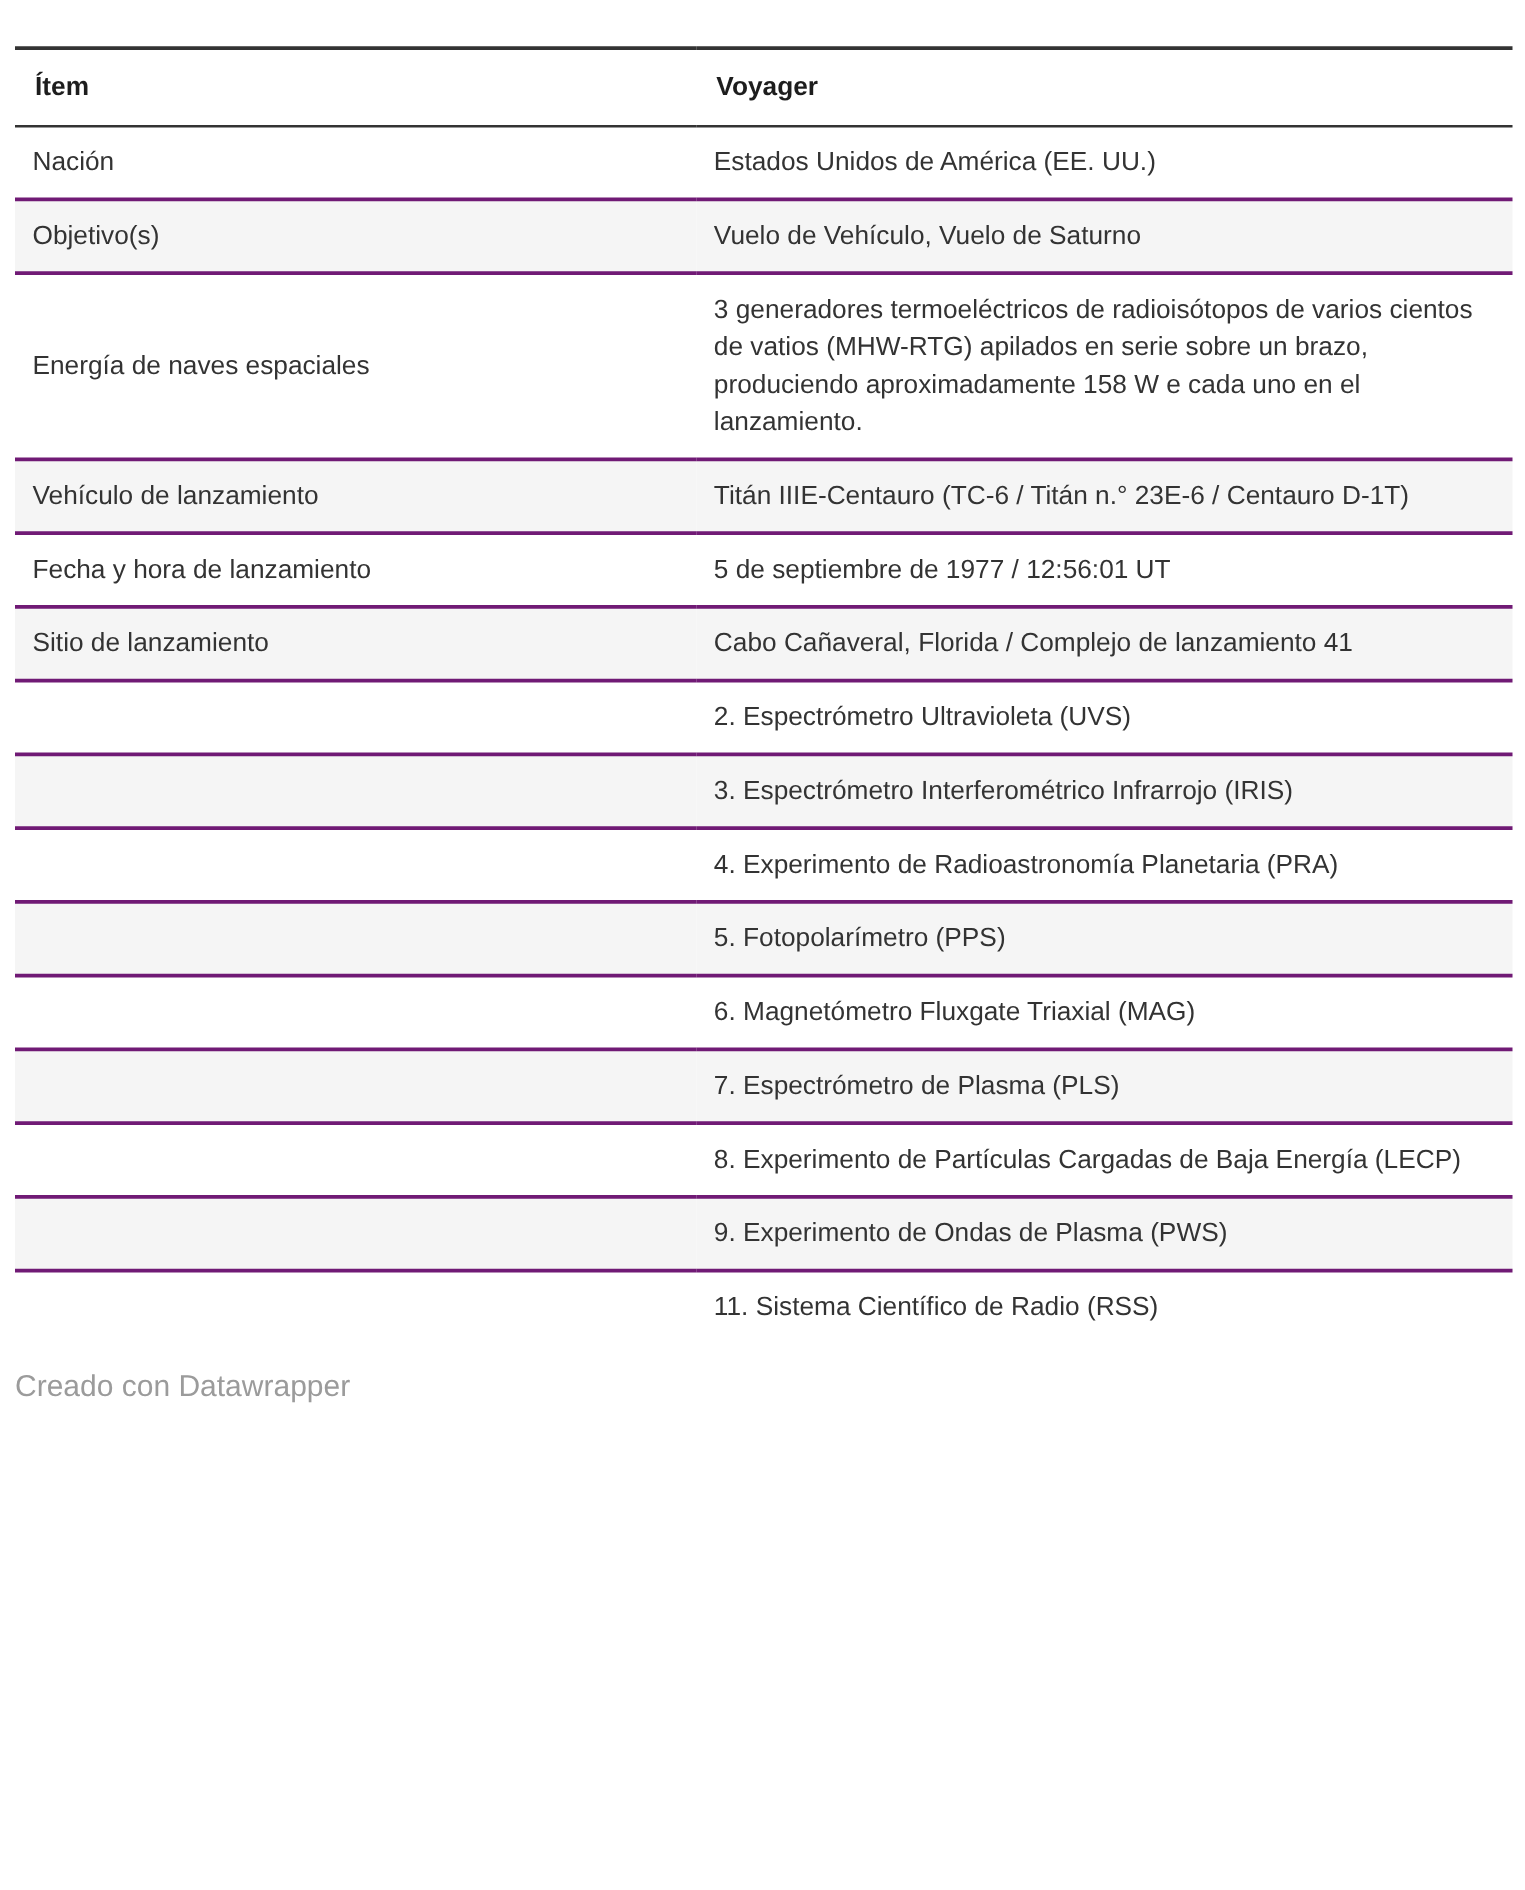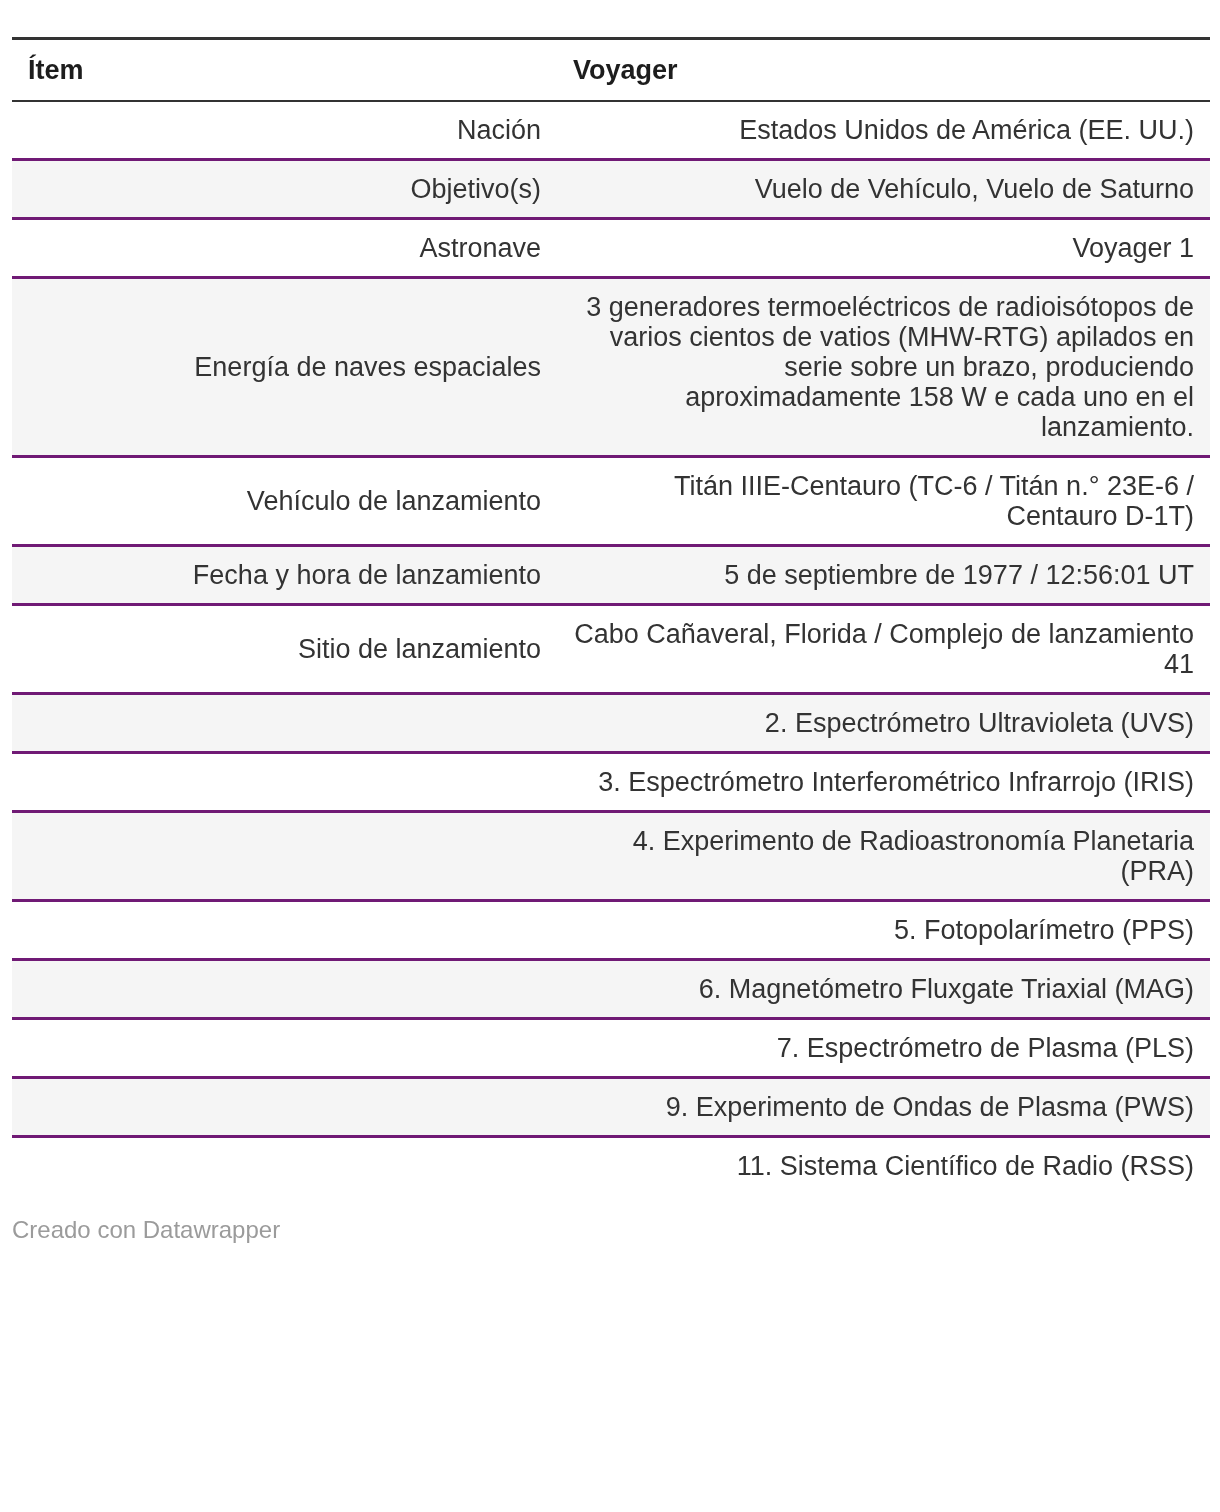--- a/index.html
+++ b/index.html
@@ -17,37 +17,36 @@
   .table-wrap {
     padding: 37px 10px 0 12px;
   }
   table.spec-table {
     width: 1198px;
     border-collapse: collapse;
     table-layout: fixed;
   }
   table.spec-table th,
   table.spec-table td {
-    font-size: 27px;
+    font-size: 21px;
     line-height: 30px;
     text-align: left;
     vertical-align: middle;
     word-wrap: break-word;
   }
   table.spec-table th {
     font-weight: bold;
     color: #1d1d1d;
     padding: 15px 16px;
     border-top: 3px solid #333333;
     border-bottom: 2px solid #333333;
   }
   table.spec-table td {
     padding: 13px 16px 13px 14px;
     color: #333333;
-    text-align: right;
   }
   col.col-item   { width: 45.5%; }
   col.col-detail { width: 54.5%; }
   tbody tr td { border-top: 3px solid #701a75; }
   tbody tr:first-child td { border-top: none; }
   tbody tr:nth-child(even) { background: #f5f5f5; }
   .footer {
     margin: 22px 0 0 12px;
   }
   .attribution {
@@ -77,24 +76,20 @@
   <tr>
     <td>Nación</td>
     <td>Estados Unidos de América (EE. UU.)</td>
   </tr>
 
   <tr>
     <td>Objetivo(s)</td>
     <td>Vuelo de Vehículo, Vuelo de Saturno</td>
   </tr>
 
-  <tr>
-    <td>Astronave</td>
-    <td>Voyager 1</td>
-  </tr>
 
 
   <tr>
     <td>Energía de naves espaciales</td>
     <td>3 generadores termoeléctricos de radioisótopos de varios cientos de vatios (MHW-RTG) apilados en serie sobre un brazo, produciendo aproximadamente 158 W e cada uno en el lanzamiento.</td>
   </tr>
 
 
   <tr>
     <td>Vehículo de lanzamiento</td>
@@ -135,20 +130,24 @@
   <tr>
     <td></td>
     <td>6. Magnetómetro Fluxgate Triaxial (MAG)</td>
   </tr>
 
   <tr>
     <td></td>
     <td>7. Espectrómetro de Plasma (PLS)</td>
   </tr>
 
+  <tr>
+    <td></td>
+    <td>8. Experimento de Partículas Cargadas de Baja Energía (LECP)</td>
+  </tr>
 
   <tr>
     <td></td>
     <td>9. Experimento de Ondas de Plasma (PWS)</td>
   </tr>
 
 
   <tr>
     <td></td>
     <td>11. Sistema Científico de Radio (RSS)</td>

